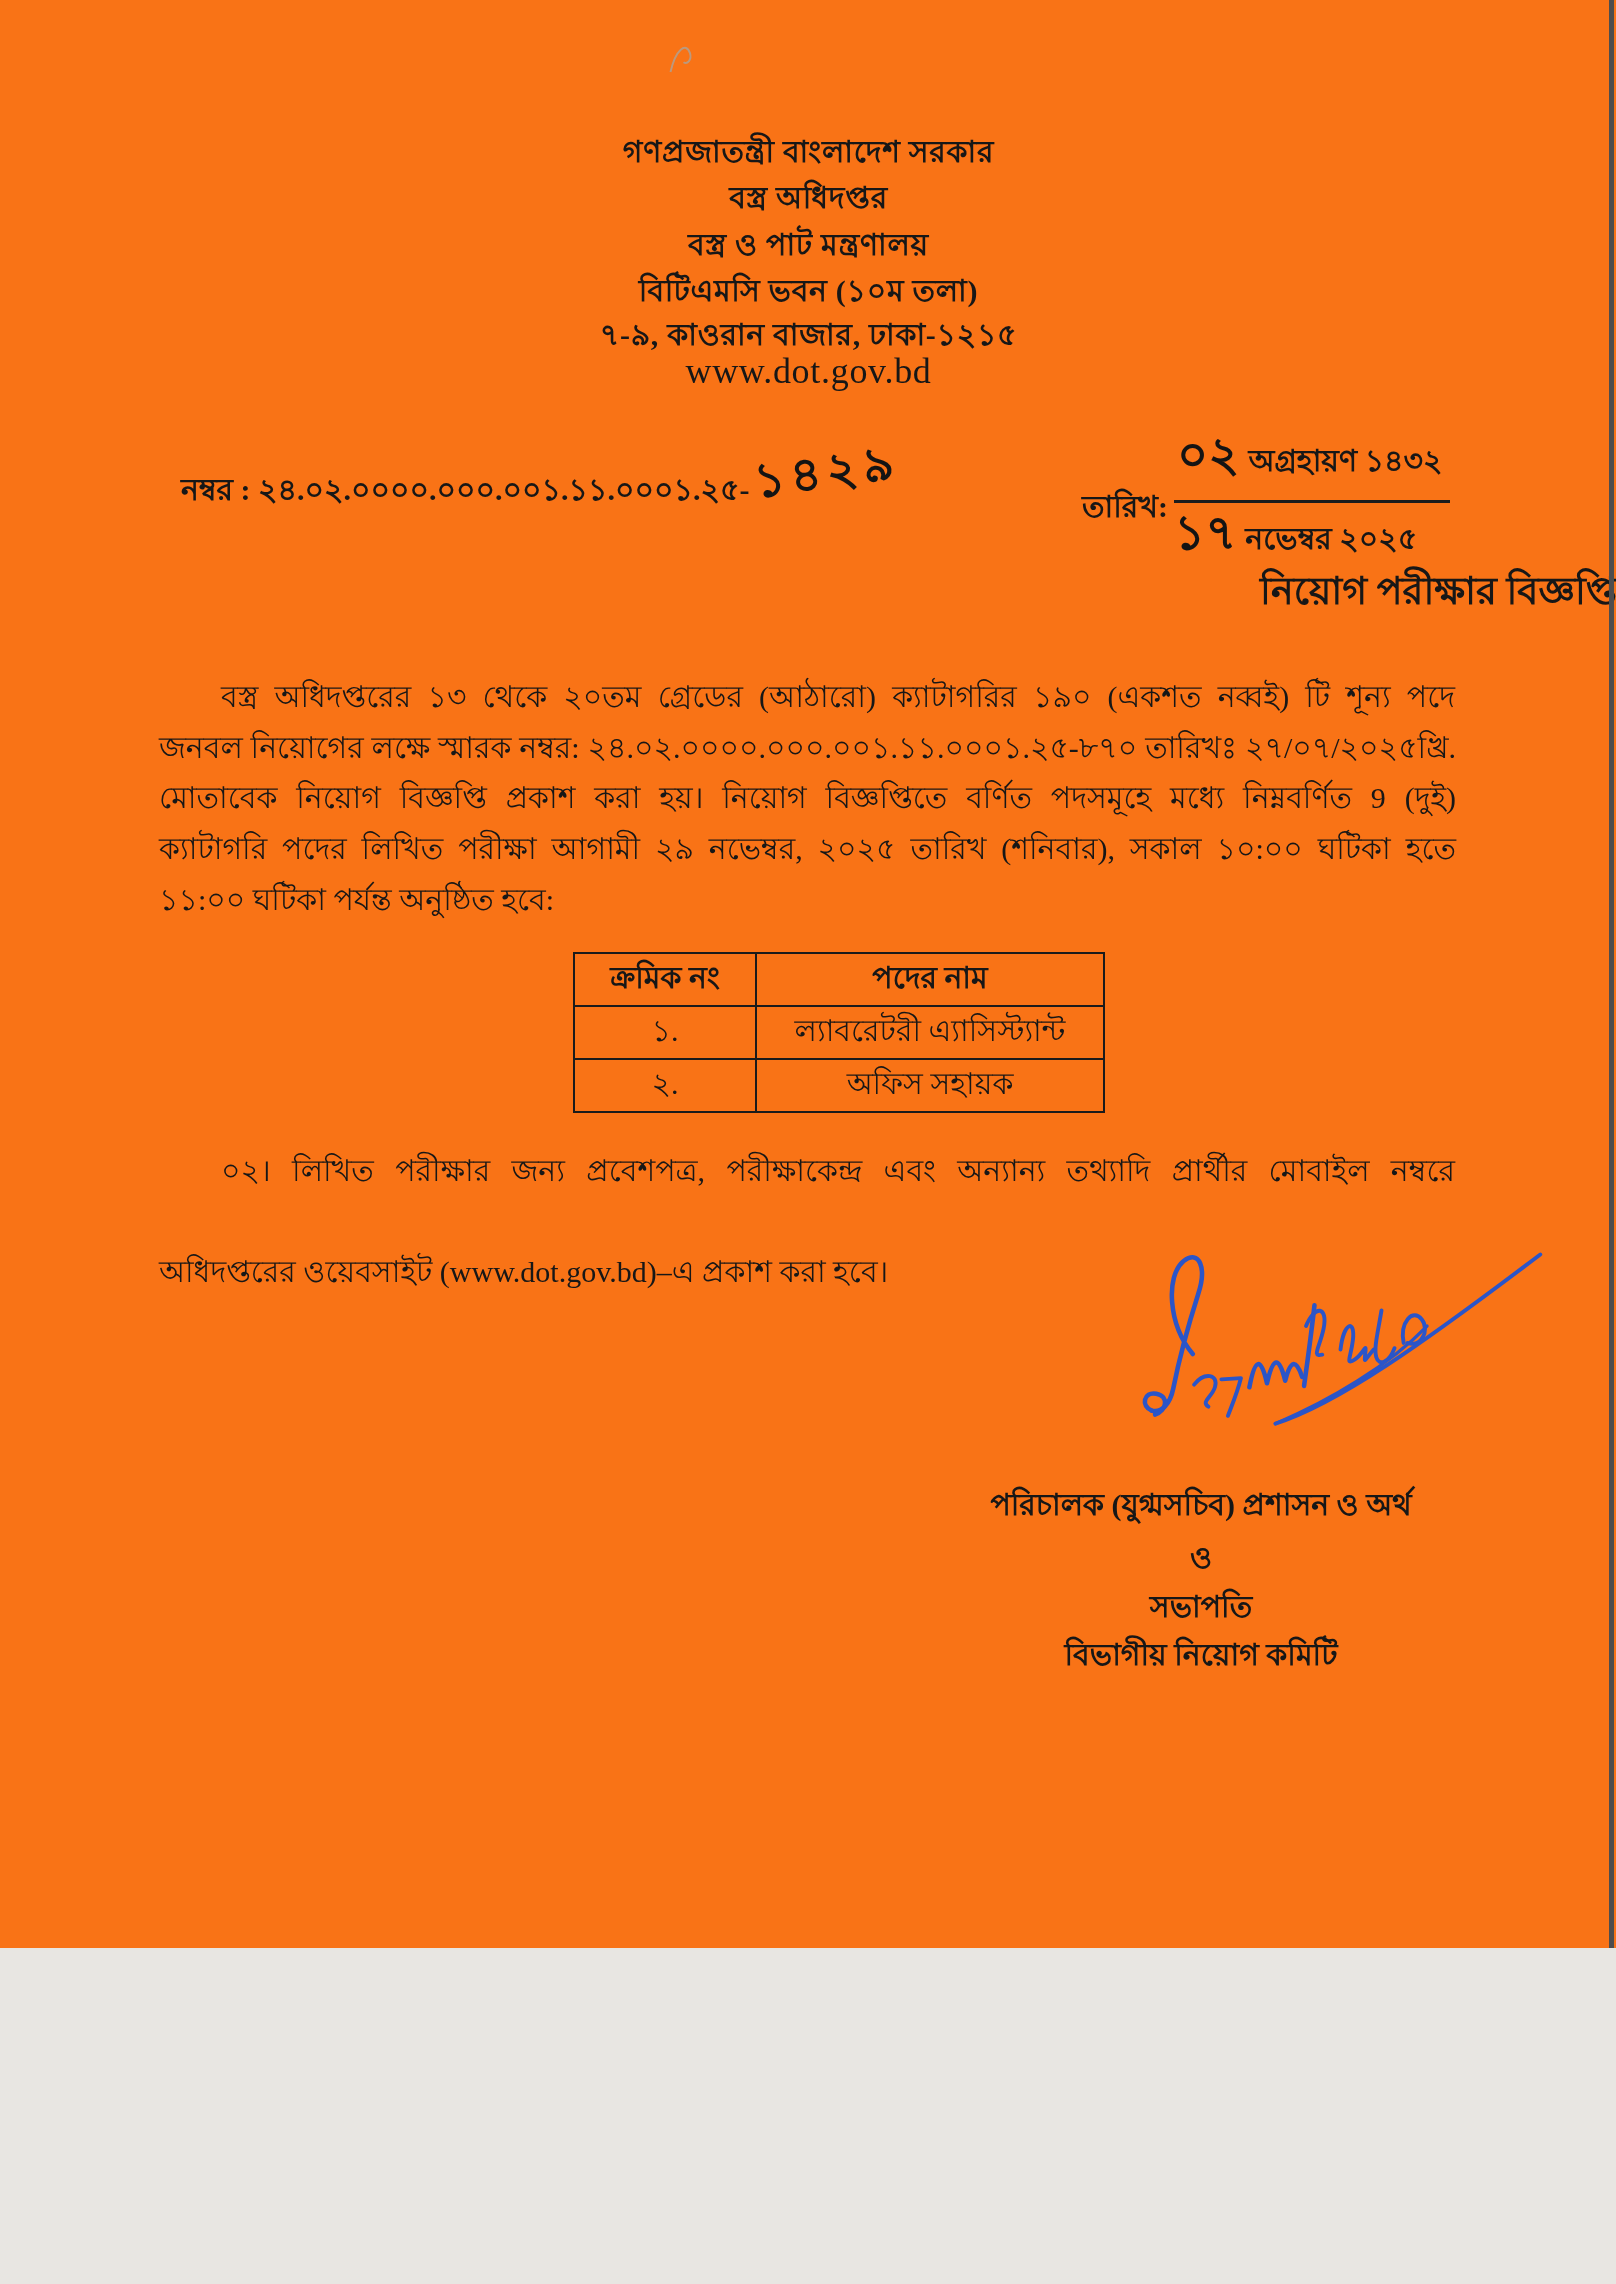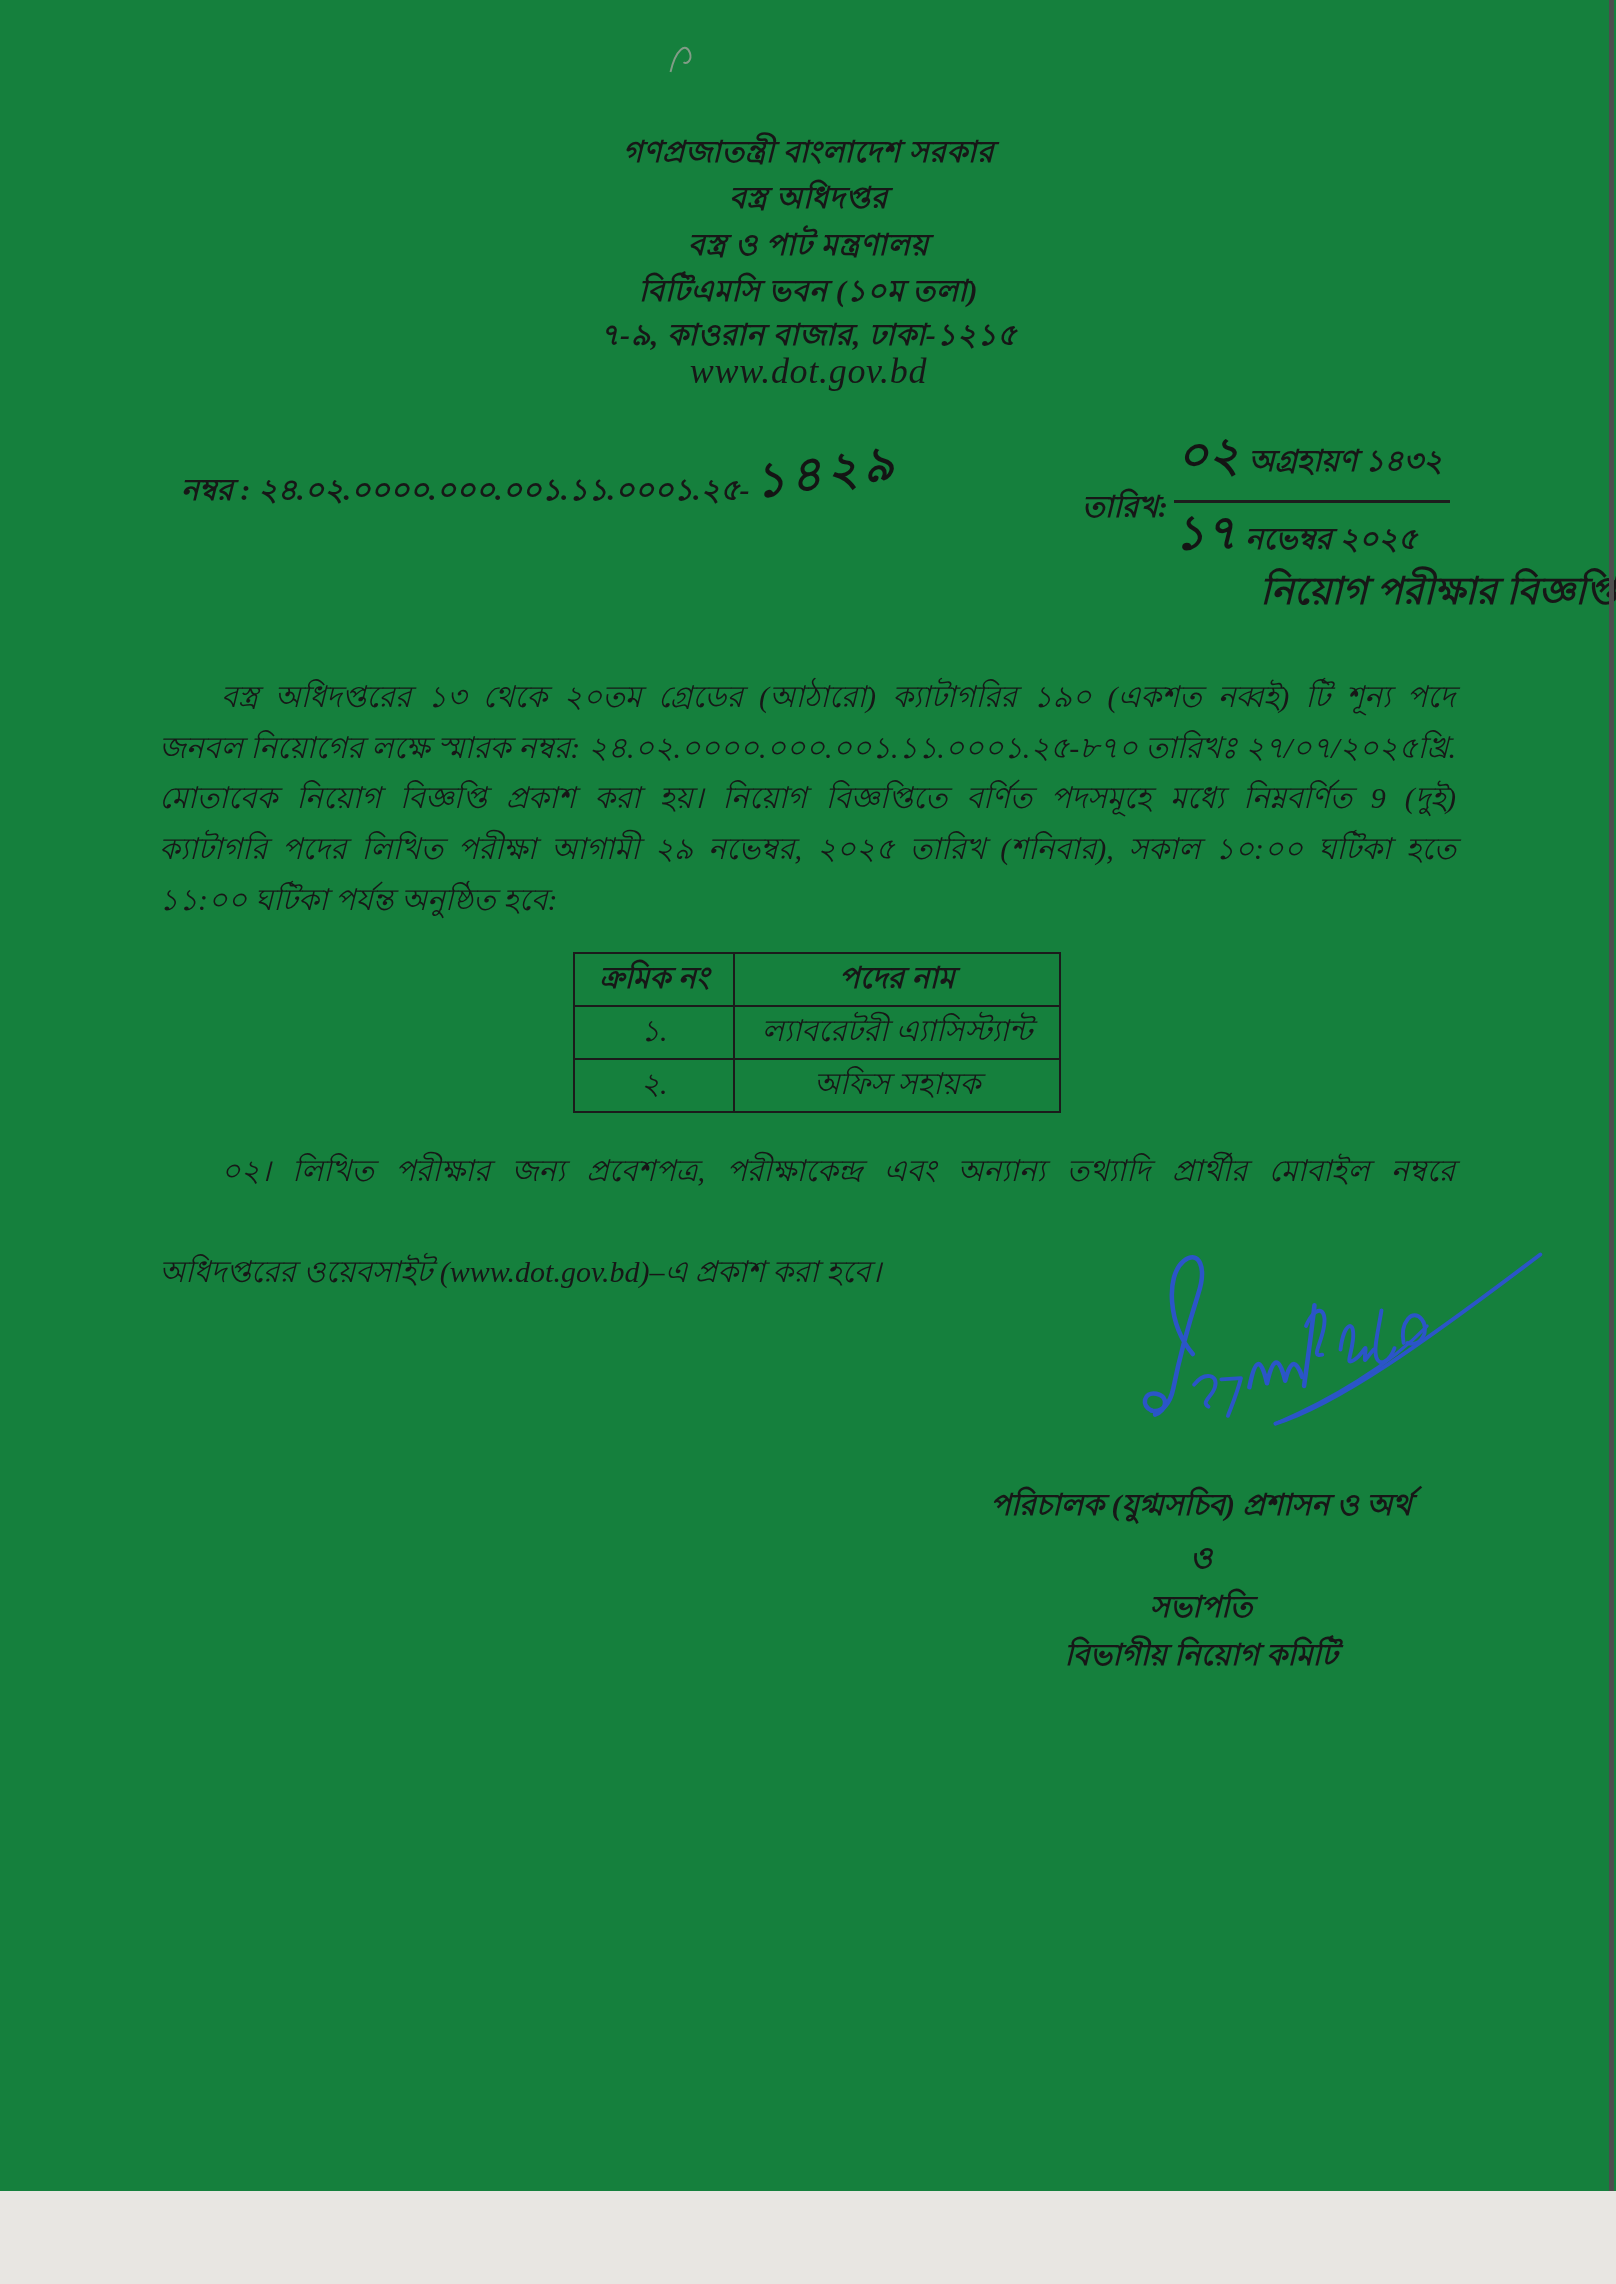--- a/index.html
+++ b/index.html
@@ -1,23 +1,22 @@
 <!DOCTYPE html>
 <html style="font-size:10.4px"><head>
 <meta charset="utf-8">
 <style>
   html,body{margin:0;padding:0;background:#e8e6e2;}
   .page{
     position:relative;
-    width:1617px;height:2191px;
-    background:#15803d;
+    width:1617px;height:1948px;
+    background:#f97316;
     font-family:"Liberation Serif","DejaVu Serif",serif;
     color:#171717;
     overflow:hidden;
-    font-style:italic;
   }
   .abs{position:absolute;}
   .centered{left:0;width:1617px;text-align:center;}
   .hdr{font-size:30px;font-weight:700;letter-spacing:0.7px;}
   .site{font-size:36px;font-weight:400;letter-spacing:0.7px;}
   .doc-title{font-size:38px;font-weight:700;}
   .body-line{
     left:159px;width:1297px;
     font-size:30px;line-height:40px;
     text-align:justify;text-align-last:justify;
@@ -40,21 +39,21 @@
   .date-day{font-size:48px;line-height:39px;}
   .date-rest{font-size:30px;font-weight:600;}
   .frac-rule{background:#1d1d1d;height:2.6px;}
   .notice-table{
     border-collapse:collapse;
     table-layout:fixed;
   }
   .notice-table td,.notice-table th{
     border:2.6px solid #1b1b1b;
     font-size:30px;
-    padding:0 3px;
+    padding:0 14px;
     height:46px;
     text-align:center;
   }
   .notice-table th{font-weight:700;height:49px;}
   .col-serial{width:152px;text-align:center;}
   .col-post{width:318px;margin-top:16px;}
   .col-post-h{width:318px;text-align:center;}
   .sig-block{font-size:30px;font-weight:600;left:960px;width:482px;text-align:center;}
   .edge-right{left:1609px;top:0;width:4.6px;height:2284px;background:#4d4d4d;}
   .noselect{user-select:none;}

